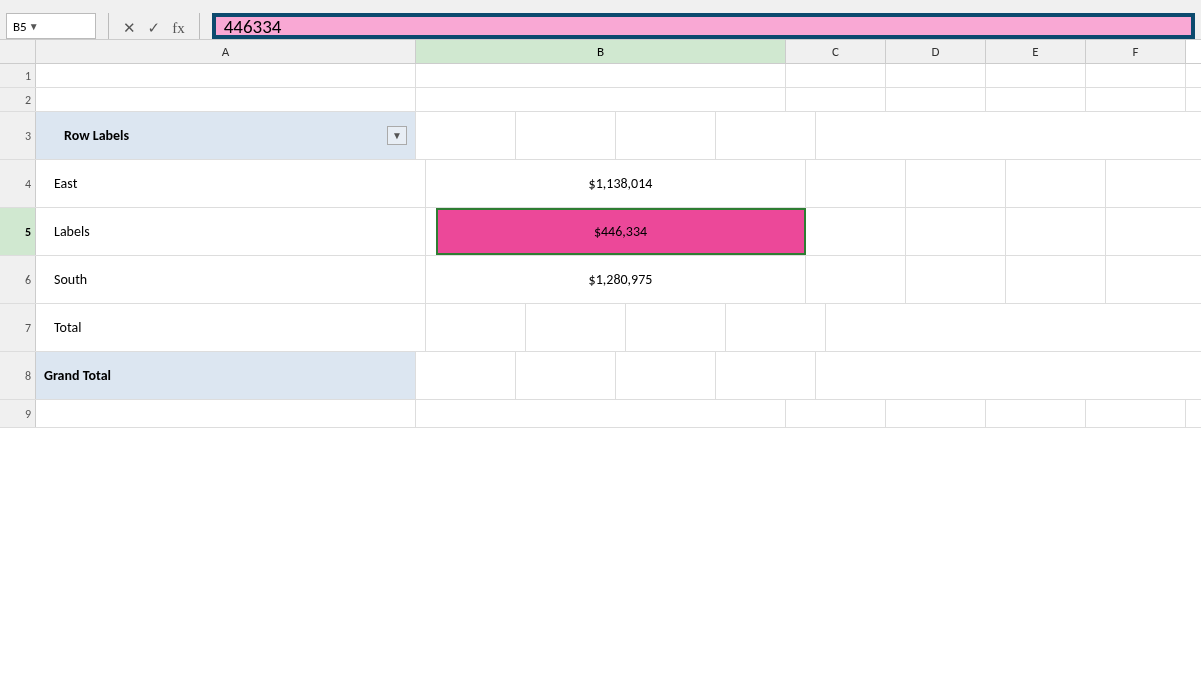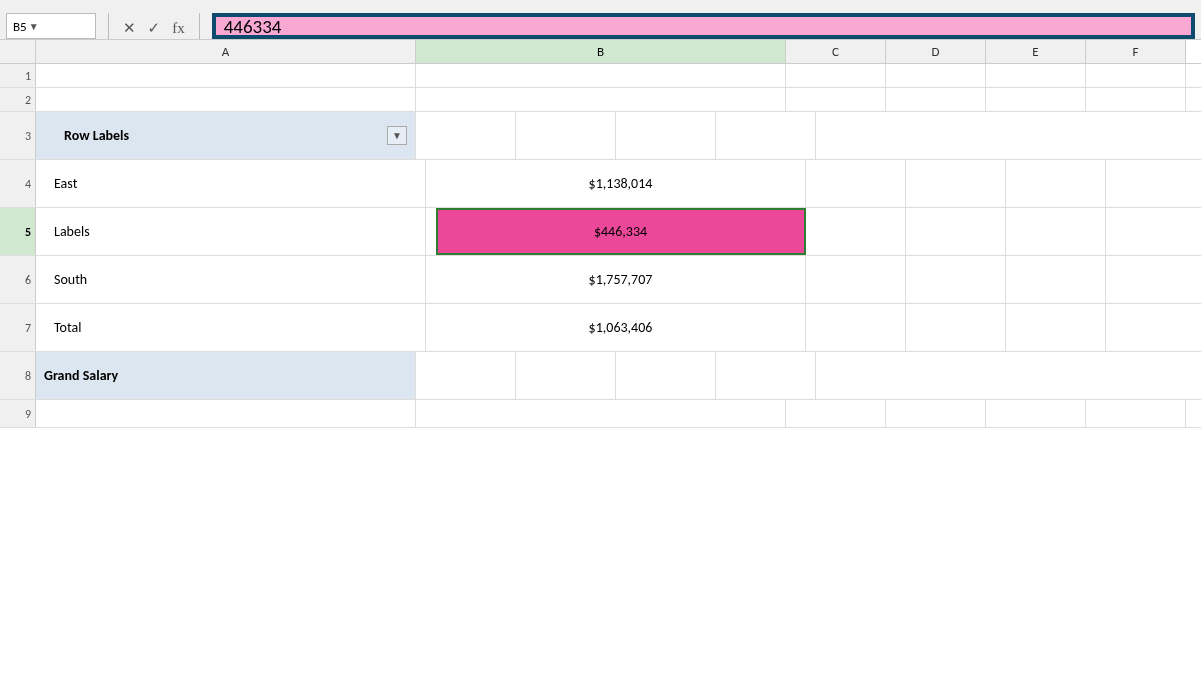--- a/index.html
+++ b/index.html
@@ -316,50 +316,47 @@
     </div>
 
     <div class="row row-h48">
       <div class="row-num">
           <span>6</span>
         </div>
       <div class="cell col-a pivot-data-row">
         <span>South</span>
       </div>
       <div class="cell col-b pivot-data-row">
-        <span>$1,757,707</span>
+        <span>$1,280,975</span>
       </div>
       <div class="cell col-c"></div>
       <div class="cell col-d"></div>
       <div class="cell col-e"></div>
       <div class="cell col-f"></div>
     </div>
 
     <div class="row row-h48">
       <div class="row-num">
           <span>7</span>
         </div>
       <div class="cell col-a pivot-data-row">
         <span>Total</span>
       </div>
-      <div class="cell col-b pivot-data-row">
-        <span>$1,063,406</span>
-      </div>
       <div class="cell col-c"></div>
       <div class="cell col-d"></div>
       <div class="cell col-e"></div>
       <div class="cell col-f"></div>
     </div>
 
     <div class="row row-h48">
       <div class="row-num">
           <span>8</span>
         </div>
       <div class="cell col-a pivot-grand-total">
-        <span>Grand Salary</span>
+        <span>Grand Total</span>
       </div>
       <div class="cell col-c"></div>
       <div class="cell col-d"></div>
       <div class="cell col-e"></div>
       <div class="cell col-f"></div>
     </div>
 
     <div class="row row-h28">
       <div class="row-num">
           <span>9</span>

